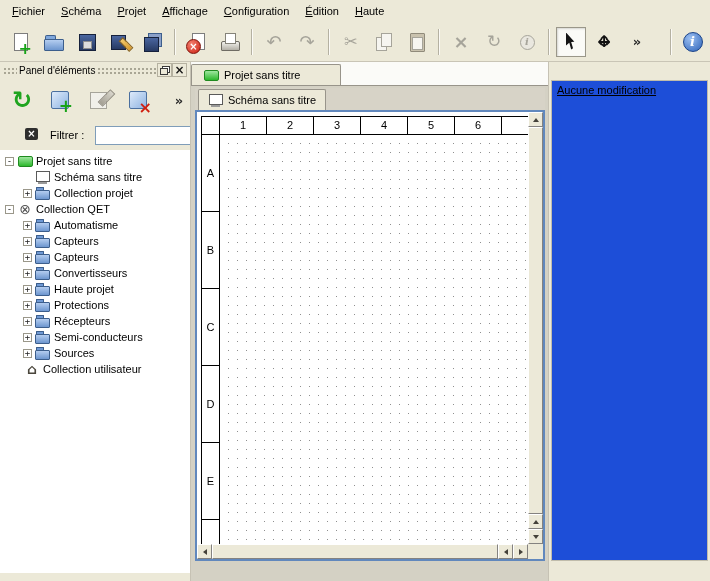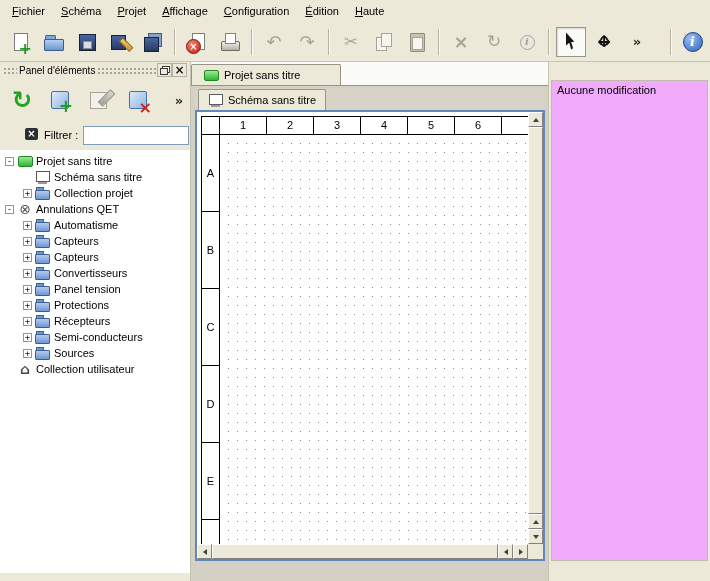--- a/index.html
+++ b/index.html
@@ -88,32 +88,32 @@
   .dock-btn{flex:none;width:15px;height:14px;display:flex;align-items:center;justify-content:center;background:#ece9d8;border:1px solid #b5b1a0;padding:0;}
   .float-icon{position:relative;width:10px;height:9px;display:inline-block;}
   .float-icon::before{content:"";position:absolute;right:0;top:0;width:6px;height:5px;border:1px solid #3a3a3a;background:#fff;}
   .float-icon::after{content:"";position:absolute;left:0;bottom:0;width:6px;height:5px;border:1px solid #3a3a3a;background:#ece9d8;}
   .close-x-icon::before{content:"×";font:bold 12px/1 "DejaVu Sans",sans-serif;color:#161616;}
 
   .panel-toolbar{position:absolute;left:0;top:16px;right:0;height:44px;display:flex;align-items:center;gap:5px;padding:0 5px;box-sizing:border-box;}
   .pbtn{width:34px;height:34px;display:flex;align-items:center;justify-content:center;background:transparent;border:1px solid transparent;padding:0;}
   .overflow-btn{margin-left:auto;width:18px;height:24px;display:flex;align-items:center;justify-content:center;background:transparent;border:none;padding:0;}
 
-  .filter-row{position:absolute;left:0;top:60px;right:0;height:26px;display:flex;align-items:center;gap:5px;padding:0 23px;box-sizing:border-box;}
+  .filter-row{position:absolute;left:0;top:60px;right:0;height:26px;display:flex;align-items:center;gap:11px;padding:0 23px;box-sizing:border-box;}
   .filter-clear{background:transparent;border:none;padding:0;width:18px;height:16px;position:relative;}
   .filter-label{white-space:nowrap;}
   .filter-input{width:106px;height:19px;border:1px solid #7f9db9;background:#fff;padding:1px 3px;box-sizing:border-box;font:11px "Liberation Sans",sans-serif;}
 
   .tree{position:absolute;left:0;top:88px;right:0;bottom:8px;background:#fff;overflow:hidden;padding-top:3px;}
   .tree-row{height:16px;display:flex;align-items:center;gap:3px;}
   .expander{flex:none;width:9px;height:9px;box-sizing:border-box;border:1px solid #9a978a;background:#fff;font:9px/7px "DejaVu Sans Mono",monospace;text-align:center;color:#222;}
   .expander:empty{border-color:transparent;background:transparent;}
   .tree-label{white-space:nowrap;}
 
-  .undo-box{position:absolute;left:2px;top:18px;right:2px;bottom:20px;background:#f0abfc;border:1px solid #c0bcab;}
+  .undo-box{position:absolute;left:2px;top:18px;right:2px;bottom:20px;background:#1d4ed8;border:1px solid #c0bcab;text-decoration:underline;}
   .undo-empty{padding:3px 5px;}
 
   
   .mdi{position:absolute;left:190px;top:62px;width:359px;bottom:0;border-left:1px solid #c6c2b4;border-right:1px solid #c6c2b4;box-sizing:border-box;}
   .proj-tabbar{position:absolute;left:0;top:0;right:0;height:24px;background:#fbfbf8;display:flex;align-items:flex-end;border-bottom:1px solid #98948a;box-sizing:border-box;}
   .proj-tab{display:flex;align-items:center;gap:5px;height:21px;padding:0 11px;min-width:150px;background:#ece9d8;border:1px solid #98948a;border-bottom:none;border-radius:2px 2px 0 0;box-sizing:border-box;}
   .workspace{position:absolute;left:0;top:24px;right:0;bottom:0;background:#d4d1c4;}
   .inner-window{position:absolute;left:4px;top:2px;width:350px;height:473px;background:#d7d3c7;}
   .schema-tabbar{position:absolute;left:0;top:0;right:0;height:22px;display:flex;align-items:flex-end;padding-left:3px;}
   .schema-tab{display:flex;align-items:center;gap:4px;height:21px;padding:0 9px;background:#ece9d8;border:1px solid #98948a;border-bottom:none;border-radius:2px 2px 0 0;box-sizing:border-box;}
@@ -318,21 +318,21 @@
 
         <div class="tree-row" style="padding-left: 23px;">
           <span class="expander">+</span>
           <span class="sicon folder-icon"></span>
           <span class="tree-label">Collection projet</span>
         </div>
 
         <div class="tree-row" style="padding-left: 5px;">
           <span class="expander">-</span>
           <span class="sicon qet-collection-icon"></span>
-          <span class="tree-label">Annulations QET</span>
+          <span class="tree-label">Collection QET</span>
         </div>
 
         <div class="tree-row" style="padding-left: 23px;">
           <span class="expander">+</span>
           <span class="sicon folder-icon"></span>
           <span class="tree-label">Automatisme</span>
         </div>
 
         <div class="tree-row" style="padding-left: 23px;">
           <span class="expander">+</span>
@@ -348,21 +348,21 @@
 
         <div class="tree-row" style="padding-left: 23px;">
           <span class="expander">+</span>
           <span class="sicon folder-icon"></span>
           <span class="tree-label">Convertisseurs</span>
         </div>
 
         <div class="tree-row" style="padding-left: 23px;">
           <span class="expander">+</span>
           <span class="sicon folder-icon"></span>
-          <span class="tree-label">Panel tension</span>
+          <span class="tree-label">Haute projet</span>
         </div>
 
         <div class="tree-row" style="padding-left: 23px;">
           <span class="expander">+</span>
           <span class="sicon folder-icon"></span>
           <span class="tree-label">Protections</span>
         </div>
 
         <div class="tree-row" style="padding-left: 23px;">
           <span class="expander">+</span>
@@ -375,21 +375,21 @@
           <span class="sicon folder-icon"></span>
           <span class="tree-label">Semi-conducteurs</span>
         </div>
 
         <div class="tree-row" style="padding-left: 23px;">
           <span class="expander">+</span>
           <span class="sicon folder-icon"></span>
           <span class="tree-label">Sources</span>
         </div>
 
-        <div class="tree-row" style="padding-left: 5px;">
+        <div class="tree-row" style="padding-left: 12px;">
           <span class="expander"></span>
           <span class="sicon home-icon"></span>
           <span class="tree-label">Collection utilisateur</span>
         </div>
       </div>
   </div>
 
   <div class="mdi">
     <div class="proj-tabbar">
       <div class="proj-tab">

